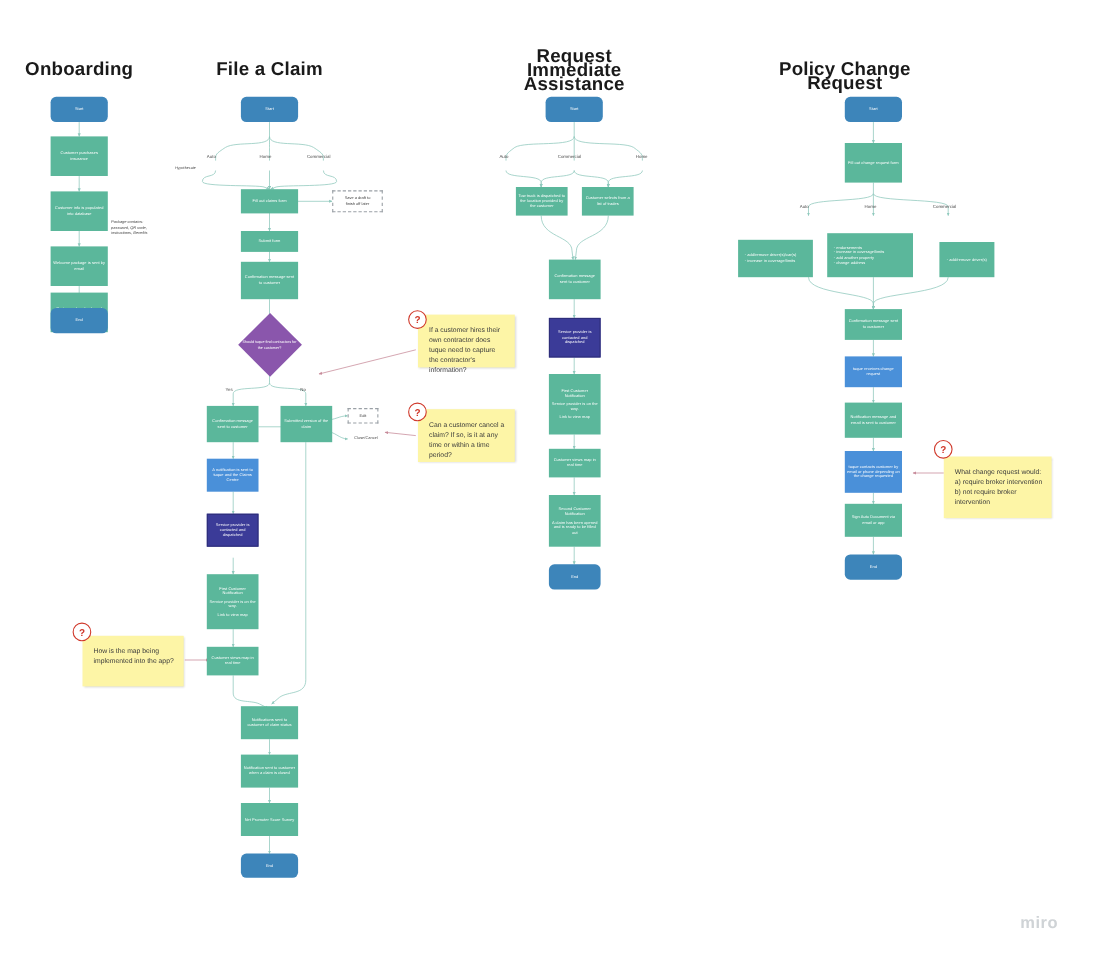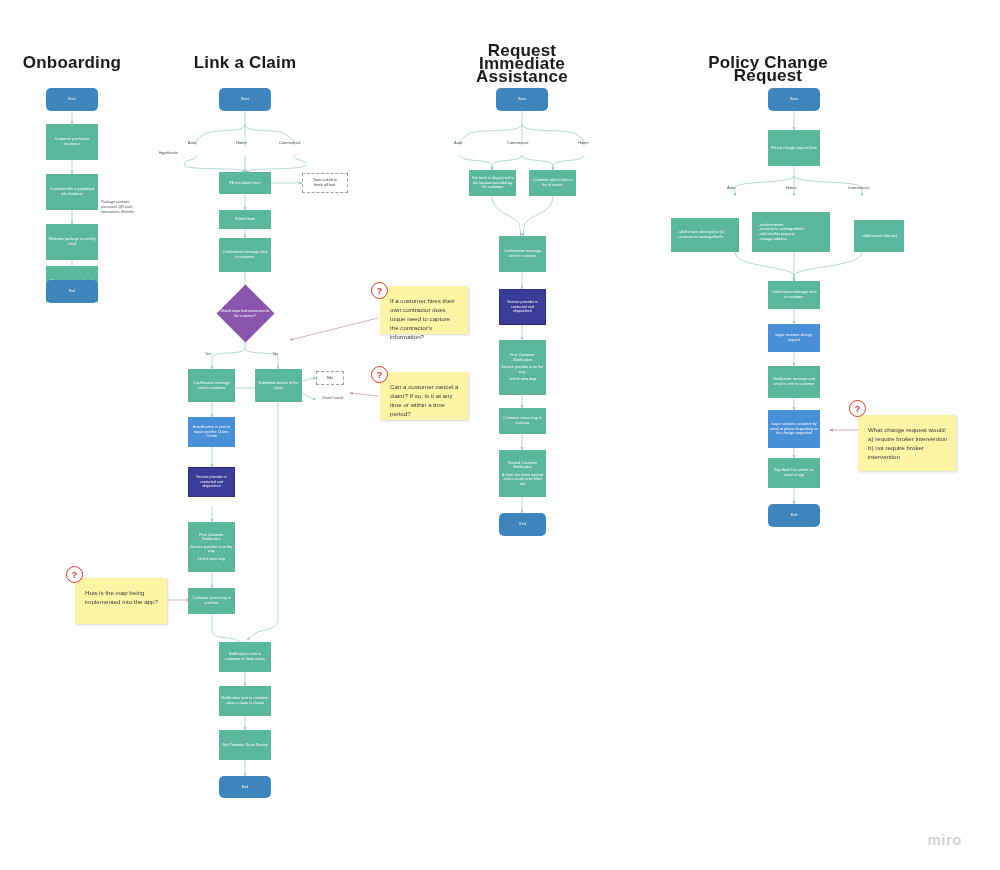--- a/index.html
+++ b/index.html
@@ -209,21 +209,21 @@
 
     <g stroke="#c78b9a" stroke-width="0.7" fill="none" marker-end="url(#arrp)">
       <path d="M378,318 L290,340"></path>
       <path d="M378,396 L350,393"></path>
       <path d="M168,600 L190,600"></path>
       <path d="M858,430 L830,430"></path>
     </g>
   </svg>
 
   <div class="col-title" style="left:20px;top:56px;width:104px;">Onboarding</div>
-  <div class="col-title" style="left:193px;top:56px;width:104px;">Link a Claim</div>
+  <div class="col-title" style="left:193px;top:56px;width:104px;">File a Claim</div>
   <div class="col-title" style="left:462px;top:44px;width:120px;">Request Immediate<br>Assistance</div>
   <div class="col-title" style="left:708px;top:56px;width:120px;">Policy Change<br>Request</div>
 
   <div class="node terminator" style="left:46px;top:88px;width:52px;height:23px;">
       <span class="inner">Start</span>
     </div>
   <div class="node process" style="left:46px;top:124px;width:52px;height:36px;">
       <span class="inner">Customer purchases insurance</span>
     </div>
   <div class="node process" style="left:46px;top:174px;width:52px;height:36px;">

